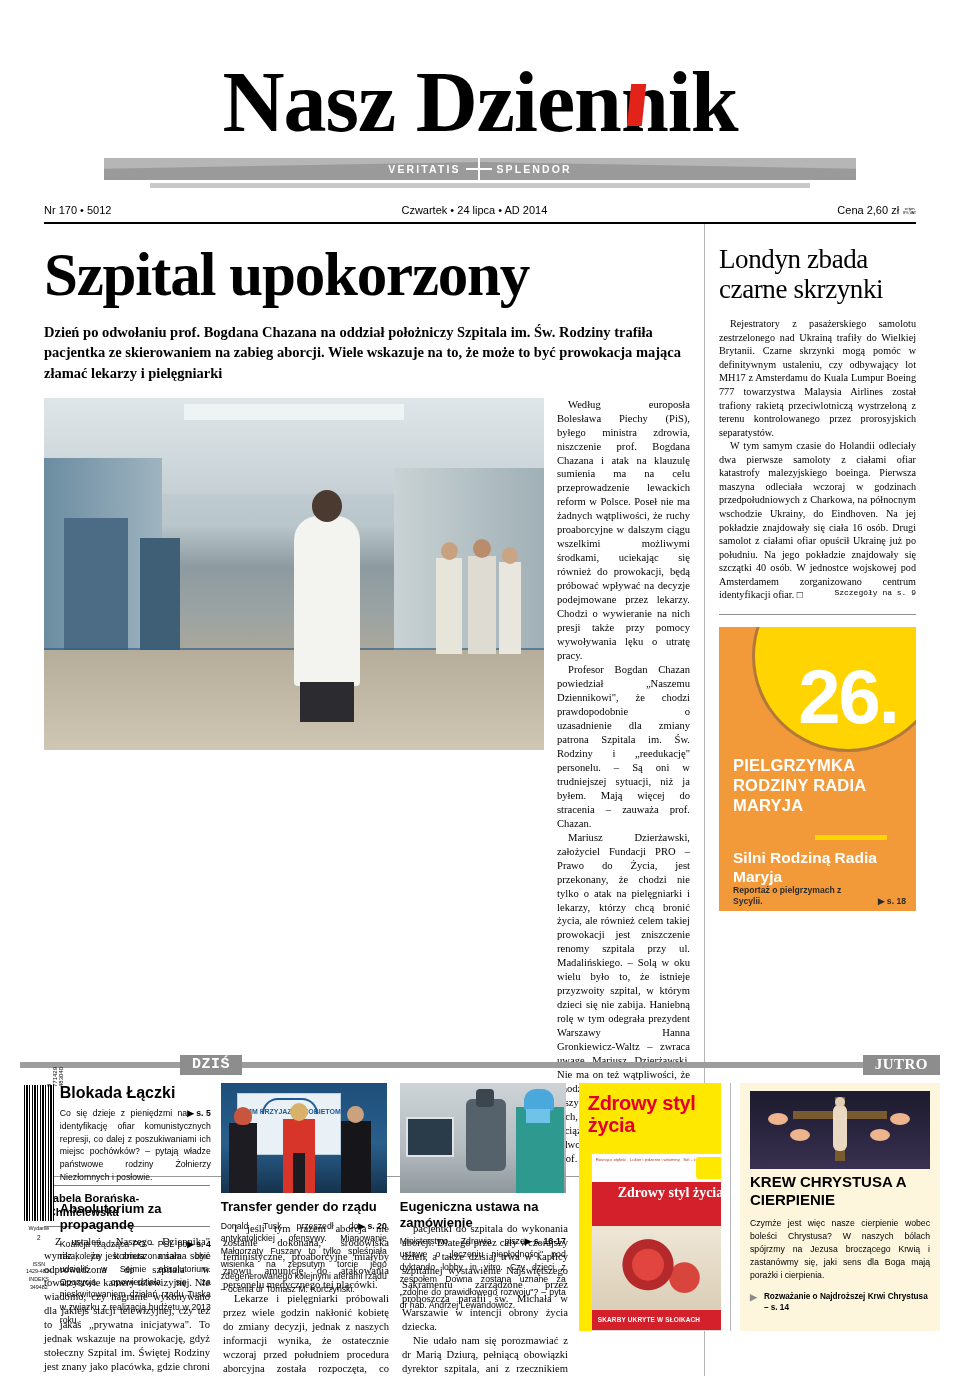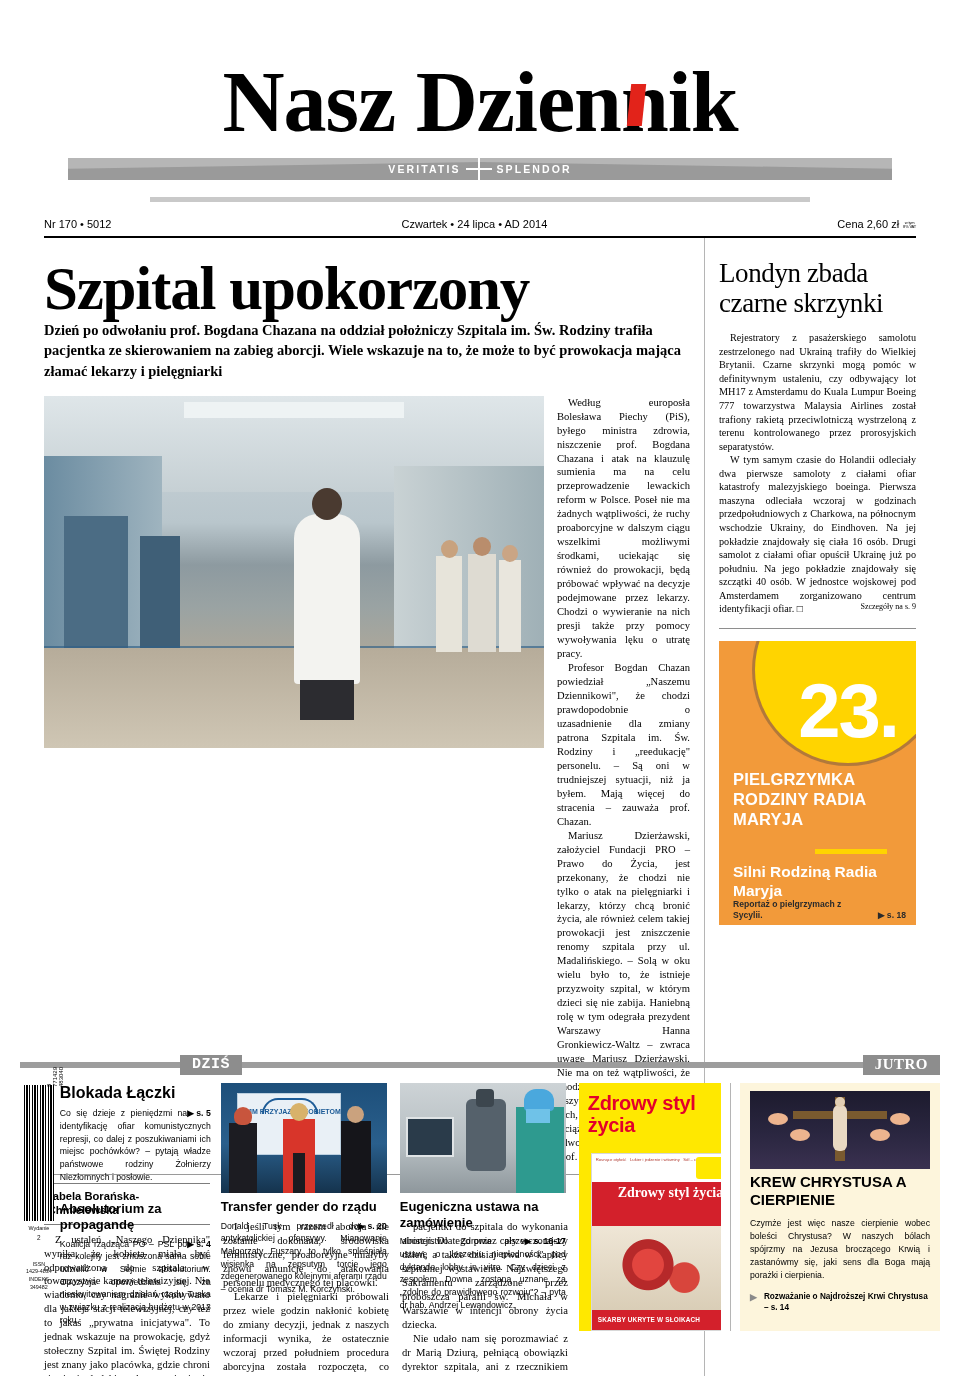--- a/index.html
+++ b/index.html
@@ -26,22 +26,22 @@
   .masthead-title .redmark {
     display: inline-block;
     width: 15px; height: 42px;
     background: #e2231a;
     position: absolute;
     left: 406px; top: 22px;
     transform: skewX(-6deg);
     z-index: 2;
   }
   .veritas-bar {
-    margin: 14px auto 17px;
-    width: 824px; height: 22px;
+    margin: 14px auto 3px;
+    width: 752px; height: 22px;
     background: linear-gradient(to bottom, #9a9a9a 0%, #9a9a9a 100%);
     position: relative;
     display: flex; align-items: center; justify-content: center;
   }
   .veritas-bar:before{
     content:""; position:absolute; left:0; right:0; top:0; height:11px;
     background:#b6b6b6;
     clip-path: polygon(0 0, 100% 0, 100% 100%, 50% 40%, 0 100%);
   }
   .veritas-text {
@@ -84,20 +84,21 @@
     font-size: 61px;
     line-height: 1.02;
     letter-spacing: -1.2px;
     margin-top: 20px;
   }
   .lead {
     font-family: "Liberation Serif", serif;
     font-weight: 700;
     font-size: 14.5px;
     line-height: 1.42;
+    margin-top: 16px;
   }
 
   
   .photo-row { display: flex; margin-top: 14px; }
   .photo-wrap { width: 500px; position: relative; }
   .photo {
     width: 500px; height: 352px;
     position: relative; overflow: hidden;
     background: linear-gradient(to bottom, #cfd8dd 0%, #b9c6cc 36%, #8d9aa0 48%, #9aa3a3 60%, #b0a898 76%, #c2b9a6 100%);
   }
@@ -163,21 +164,21 @@
 
   
   .side-headline {
     font-family: "Liberation Serif", serif;
     font-weight: 400; font-size: 27px; line-height: 1.12;
     margin-top: 20px; letter-spacing: -0.4px;
   }
   .side-body { margin-top: 13px; }
   .side-body .bodytext { font-size: 10.2px; line-height: 1.33; }
   .side-more {
-    font-family: Liberation Serif, serif;
+    font-family: Liberation Mono, monospace;
     font-size: 8px;
   }
   .side-rule { border-top: 1px solid #8e8e8e; margin: 12px 0 0 0; }
 
   
   .promo {
     margin-top: 12px;
     background: #f29a3a; position: relative; overflow: hidden;
     height: 284px;
   }
@@ -432,21 +433,21 @@
           <p>
             <span>W tym samym czasie do Holandii odleciały dwa pierwsze samoloty z ciałami ofiar katastrofy malezyjskiego boeinga. Pierwsza maszyna odleciała wczoraj w godzinach przedpołudniowych z Charkowa, na północnym wschodzie Ukrainy, do Eindhoven. Na jej pokładzie znajdowały się ciała 16 osób. Drugi samolot z ciałami ofiar opuścił Ukrainę już po południu. Na jego pokładzie znajdowały się szczątki 40 osób. W jednostce wojskowej pod Amsterdamem zorganizowano centrum identyfikacji ofiar. □</span>
             <span class="side-more" style="float:right">Szczegóły na s. 9</span>
           </p>
         </div>
       </div>
       <div class="side-rule"></div>
 
       <div class="promo">
         <div class="promo-circle">
-          <div class="promo-num">23.</div>
+          <div class="promo-num">26.</div>
         </div>
         <div class="promo-title">PIELGRZYMKA RODZINY RADIA MARYJA</div>
         <div class="promo-divider"></div>
         <div class="promo-sub">Silni Rodziną Radia Maryja</div>
         <div class="promo-note">
           <span style="max-width:118px">Reportaż o pielgrzymach z Sycylii.</span>
           <span class="pg">▶ s. 18</span>
         </div>
       </div>
     </div>

